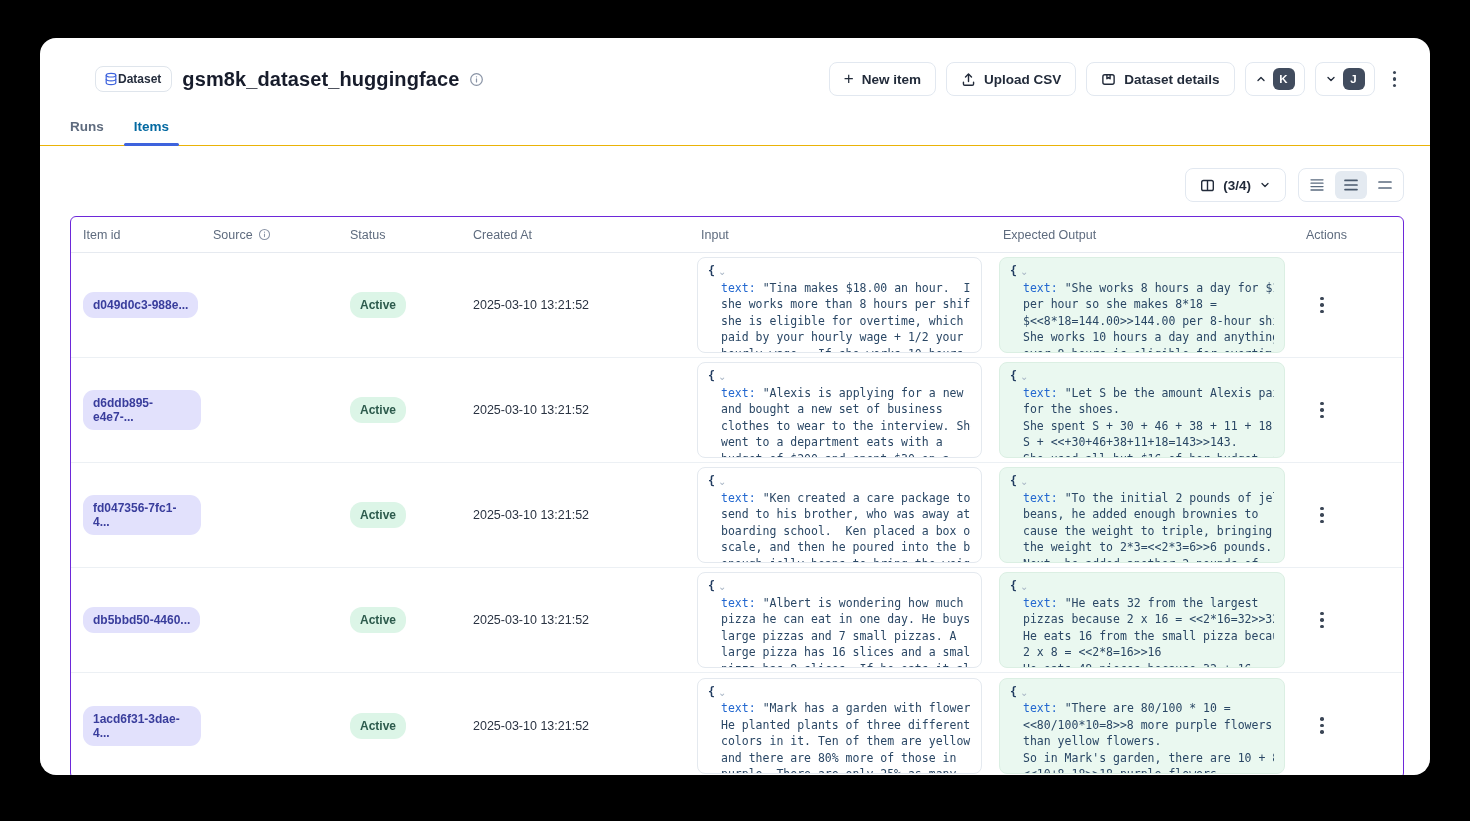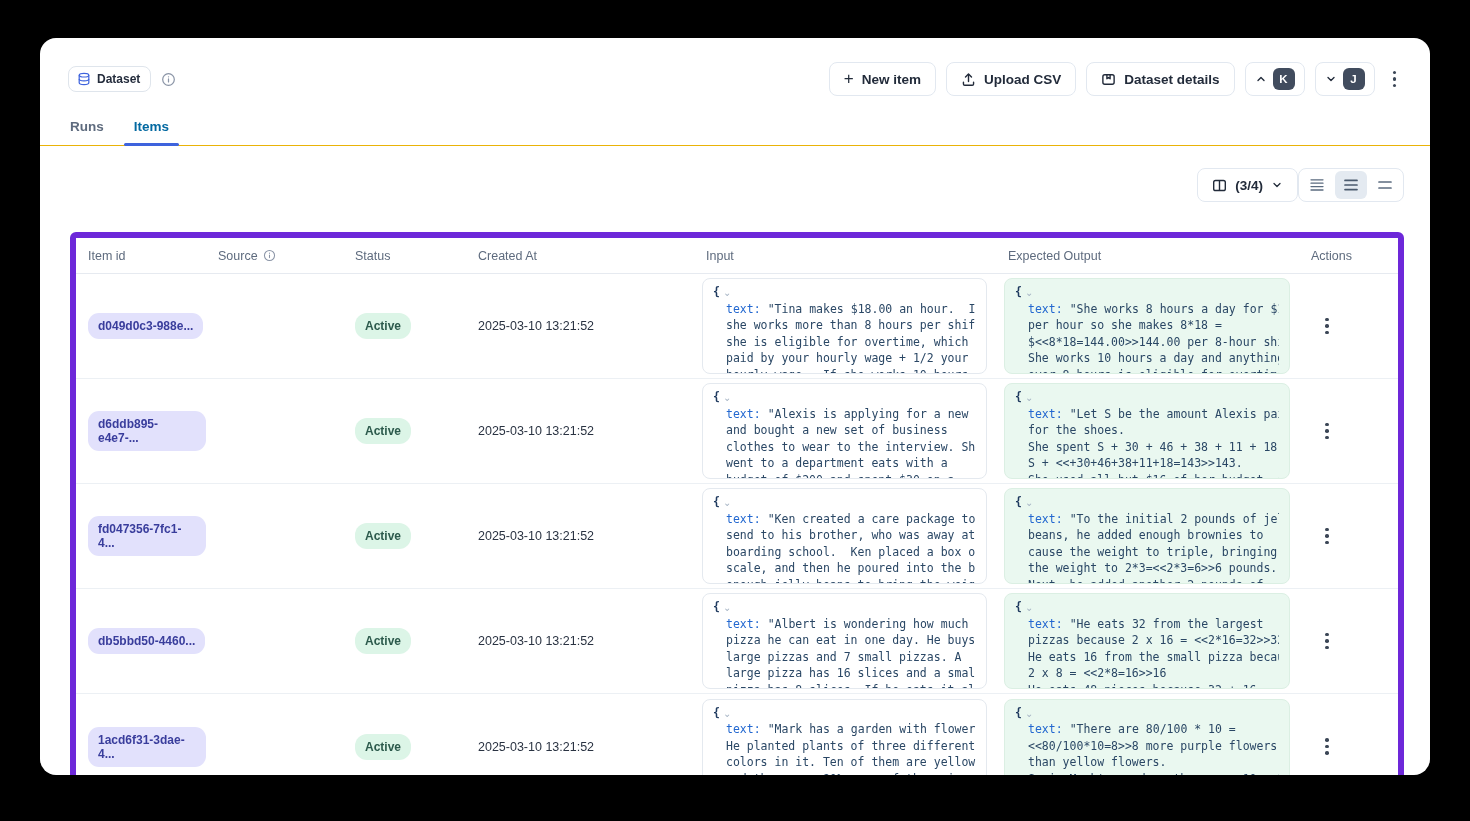--- a/index.html
+++ b/index.html
@@ -9,42 +9,42 @@
     font-family:"Liberation Sans", sans-serif; position:relative; overflow:hidden;
   }
   .card {
     position:absolute; left:40px; top:38px; width:1390px; height:737px;
     background:#fff; border-radius:16px; box-shadow:0 24px 70px rgba(0,0,0,.6);
     overflow:hidden;
   }
   
   .card-header { display:flex; align-items:center; justify-content:space-between; padding:24px 26px 0 28px; }
   .hleft { display:flex; align-items:center; gap:10px; }
-  .dataset-badge { display:flex; align-items:center; gap:6px; border:1px solid #DFE5EC; border-radius:8px; padding:5px 10px 5px 8px; font-size:12px; font-weight:700; color:#252D3D; background:#fff; }
+  .dataset-badge { display:flex; align-items:center; border:1px solid #DFE5EC; border-radius:8px; padding:5px 10px 5px 8px; font-size:12px; font-weight:700; color:#252D3D; background:#fff;margin-left:27px; }
   .page-title { font-size:20px; font-weight:700; color:#171C2B; letter-spacing:.1px; }
   .hright { display:flex; align-items:center; gap:10px; }
   .btn { display:inline-flex; align-items:center; gap:8px; height:34px; padding:0 14px; border:1px solid #E2E8F0; border-radius:8px; background:#fff; font-family:inherit; font-size:13.5px; font-weight:600; color:#222B3A; cursor:pointer; }
   .btn-sm { padding:0 9px; gap:6px; }
   .plus-glyph { font-size:17px; font-weight:400; line-height:1; margin-top:-1px; }
   .chip { width:22px; height:22px; border-radius:6px; background:#414C5E; color:#fff; font-size:11.5px; font-weight:700; display:flex; align-items:center; justify-content:center; }
   .kebab-btn { border:none; background:none; padding:6px 8px; cursor:pointer; display:flex; }
   .dots { display:flex; flex-direction:column; gap:3px; }
   .dot { width:3.5px; height:3.5px; border-radius:50%; background:#3B4656; }
   
   .tabs { display:flex; gap:26px; padding:0 28px; margin-top:15px; border-bottom:1px solid #eab308; }
   .tab { padding:8px 2px 11px; font-size:13.5px; font-weight:600; color:#5E6B7E; position:relative; cursor:pointer; background:none; border:none; font-family:inherit; }
   .tab.active { color:#0369a1; }
   .tab.active::after { content:""; position:absolute; left:-8px; right:-8px; bottom:-1px; height:3px; background:#3E63DD; border-radius:2px; }
   
-  .toolbar { display:flex; justify-content:flex-end; align-items:center; padding:22px 26px 14px 26px; }
+  .toolbar { display:flex; justify-content:flex-end; align-items:center; gap:12px; padding:22px 26px 14px 26px; }
   .seg { display:flex; align-items:center; border:1px solid #E2E8F0; border-radius:8px; padding:2px; gap:2px; background:#fff; }
   .seg-btn { width:32px; height:28px; display:flex; align-items:center; justify-content:center; border-radius:6px; background:none; border:none; cursor:pointer; }
   .seg-btn.selected { background:#E4EAF1; }
   
-  .table { margin:16px 26px 0 30px; border:6px solid #6d28d9; border-radius:6px; overflow:hidden; background:#fff; }
+  .table { margin:0 26px 0 30px; border:1px solid #6d28d9; border-radius:6px; overflow:hidden; background:#fff; }
   .tgrid { display:grid; grid-template-columns:130px 137px 123px 228px 302px 303px 1fr; }
   .thead { height:36px; align-items:center; border-bottom:1px solid #E6EAF0; color:#5E6B7E; font-size:12.5px; font-weight:500; }
   .th { padding-left:12px; display:flex; gap:5px; align-items:center; }
   .trow { height:105px; border-bottom:1px solid #ECF0F4; align-items:center; }
   .trow:last-child { border-bottom:none; }
   .td { padding-left:12px; }
   .id-badge { display:inline-block; background:#E2E1FC; color:#393D9C; font-size:12px; font-weight:700; padding:6px 10px; border-radius:11px; cursor:pointer; }
   .status-badge { display:inline-block; background:#DCF5E7; color:#2C5A4C; font-size:12px; font-weight:600; padding:6px 10px; border-radius:12px; }
   .date { font-size:12.5px; color:#2A3342; }
   .code-cell { align-self:stretch; height:100%; padding:4px 9px 4px 8px; display:flex; align-items:center; }
@@ -64,20 +64,21 @@
   <div class="card-header">
     <div class="hleft">
       <span class="dataset-badge">
         <svg width="14" height="14" viewBox="0 0 16 16" fill="none" stroke="#3E63DD" stroke-width="1.4">
             <ellipse cx="8" cy="3.6" rx="5.5" ry="2.1"></ellipse>
             <path d="M2.5 3.6v8.8c0 1.2 2.5 2.1 5.5 2.1s5.5-.9 5.5-2.1V3.6"></path>
             <path d="M2.5 8c0 1.2 2.5 2.1 5.5 2.1S13.5 9.2 13.5 8"></path>
           </svg>
         <span>Dataset</span>
       </span>
+      <span class="page-title">gsm8k_dataset_huggingface</span>
       <svg width="15" height="15" viewBox="0 0 16 16" fill="none" stroke="#8A94A6" stroke-width="1.3">
           <circle cx="8" cy="8" r="6.2"></circle>
           <path d="M8 7.4v3.2" stroke-linecap="round"></path>
           <circle cx="8" cy="5.1" r="0.7" fill="#8A94A6" stroke="none"></circle>
         </svg>
     </div>
     <div class="hright">
       <button class="btn">
         <span class="plus-glyph">+</span>
         <span>New item</span>

